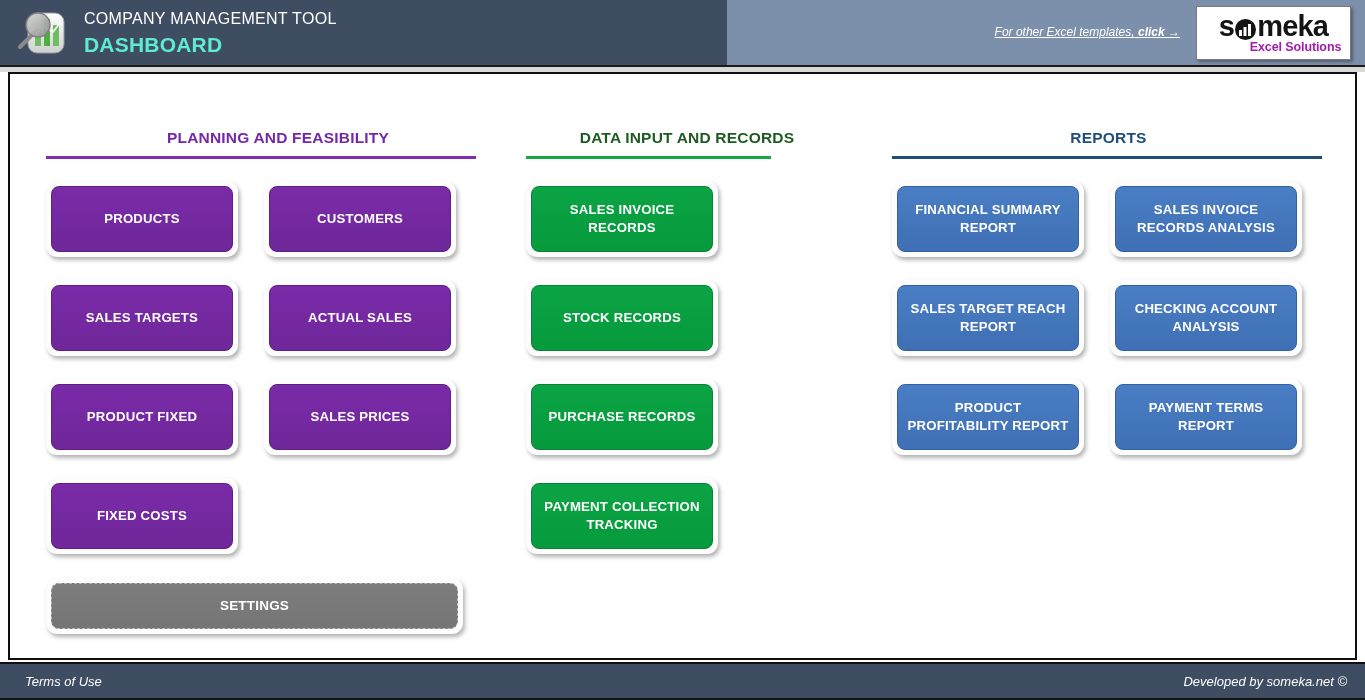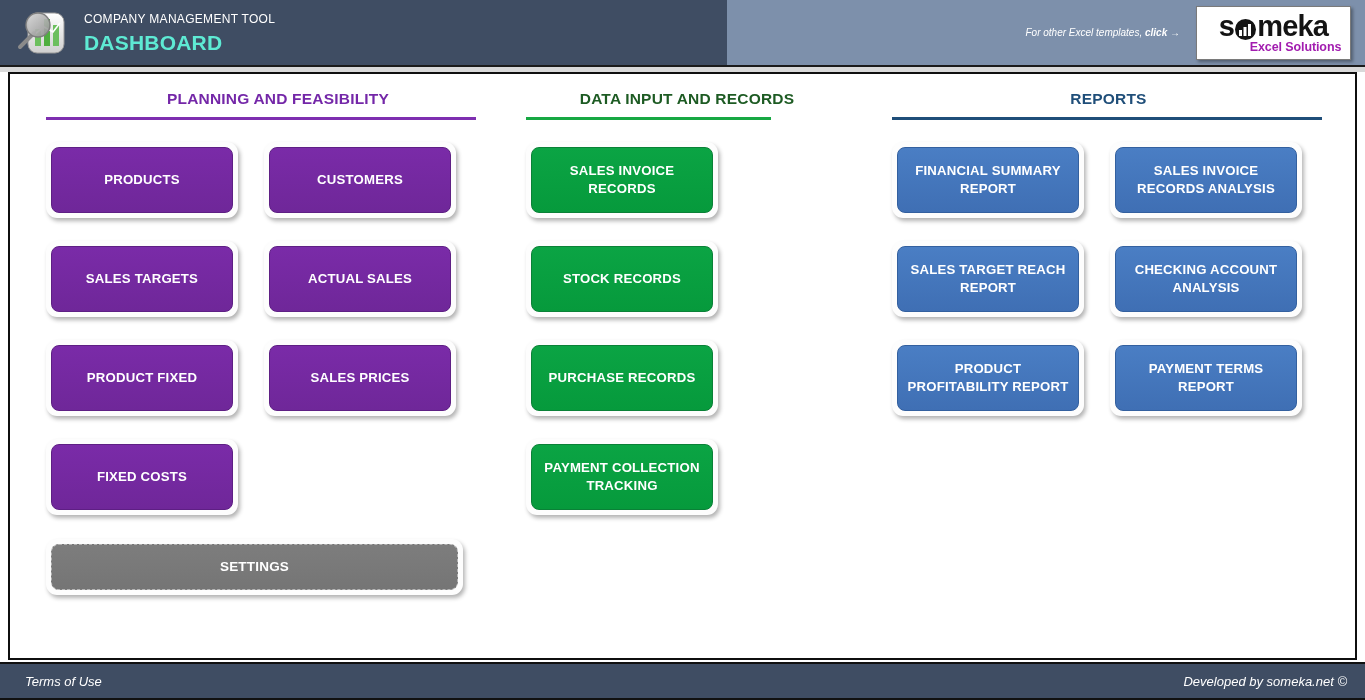--- a/index.html
+++ b/index.html
@@ -42,21 +42,21 @@
   }
   .logo-badge svg { display: block; }
   .header-titles {
     display: flex;
     flex-direction: column;
     justify-content: center;
     line-height: 1;
   }
   .app-subtitle {
     color: #ffffff;
-    font-size: 12px;
+    font-size: 16px;
     letter-spacing: .3px;
     font-weight: 400;
     margin-bottom: 7px;
   }
   .app-title {
     color: #5eead4;
     font-size: 21px;
     font-weight: bold;
     letter-spacing: .2px;
   }
@@ -66,24 +66,25 @@
     display: flex;
     align-items: center;
     justify-content: flex-end;
     padding-right: 14px;
     box-sizing: border-box;
   }
   .promo-text {
     text-align: center;
     color: #ffffff;
     font-style: italic;
-    font-size: 10px;
+    font-size: 12px;
     line-height: 1.55;
     margin-right: 16px;
     white-space: nowrap;
+    text-decoration: underline;
   }
   .promo-click { font-weight: bold; font-style: italic; }
   .someka-logo {
     width: 155px;
     height: 54px;
     background: #ffffff;
     border: 1px solid #7a7a7a;
     box-shadow: 2px 2px 3px rgba(0,0,0,.35);
     display: flex;
     flex-direction: column;
@@ -149,20 +150,21 @@
   .col-planning { flex: 0 0 500px; padding-left: 36px; }
   .col-data     { flex: 0 0 338px; padding-left: 16px; }
   .col-reports  { flex: 1 1 auto;  padding-left: 44px; padding-right: 30px;}
 
   .col-head {
     text-align: center;
     font-weight: bold;
     font-size: 15.5px;
     letter-spacing: .2px;
     padding-bottom: 9px;
+    margin-top: 39px;
   }
   .col-head-rule {
     height: 3px;
     margin-bottom: 22px;
   }
   .col-planning .col-head { color: #7427a8; }
   .col-planning .col-head-rule { background: #7e2fb0; width: 430px; }
   .col-data .col-head { color: #1d5b23; }
   .col-data .col-head-rule { background: #17a843; width: 245px; }
   .col-reports .col-head { color: #1f4e79; }

